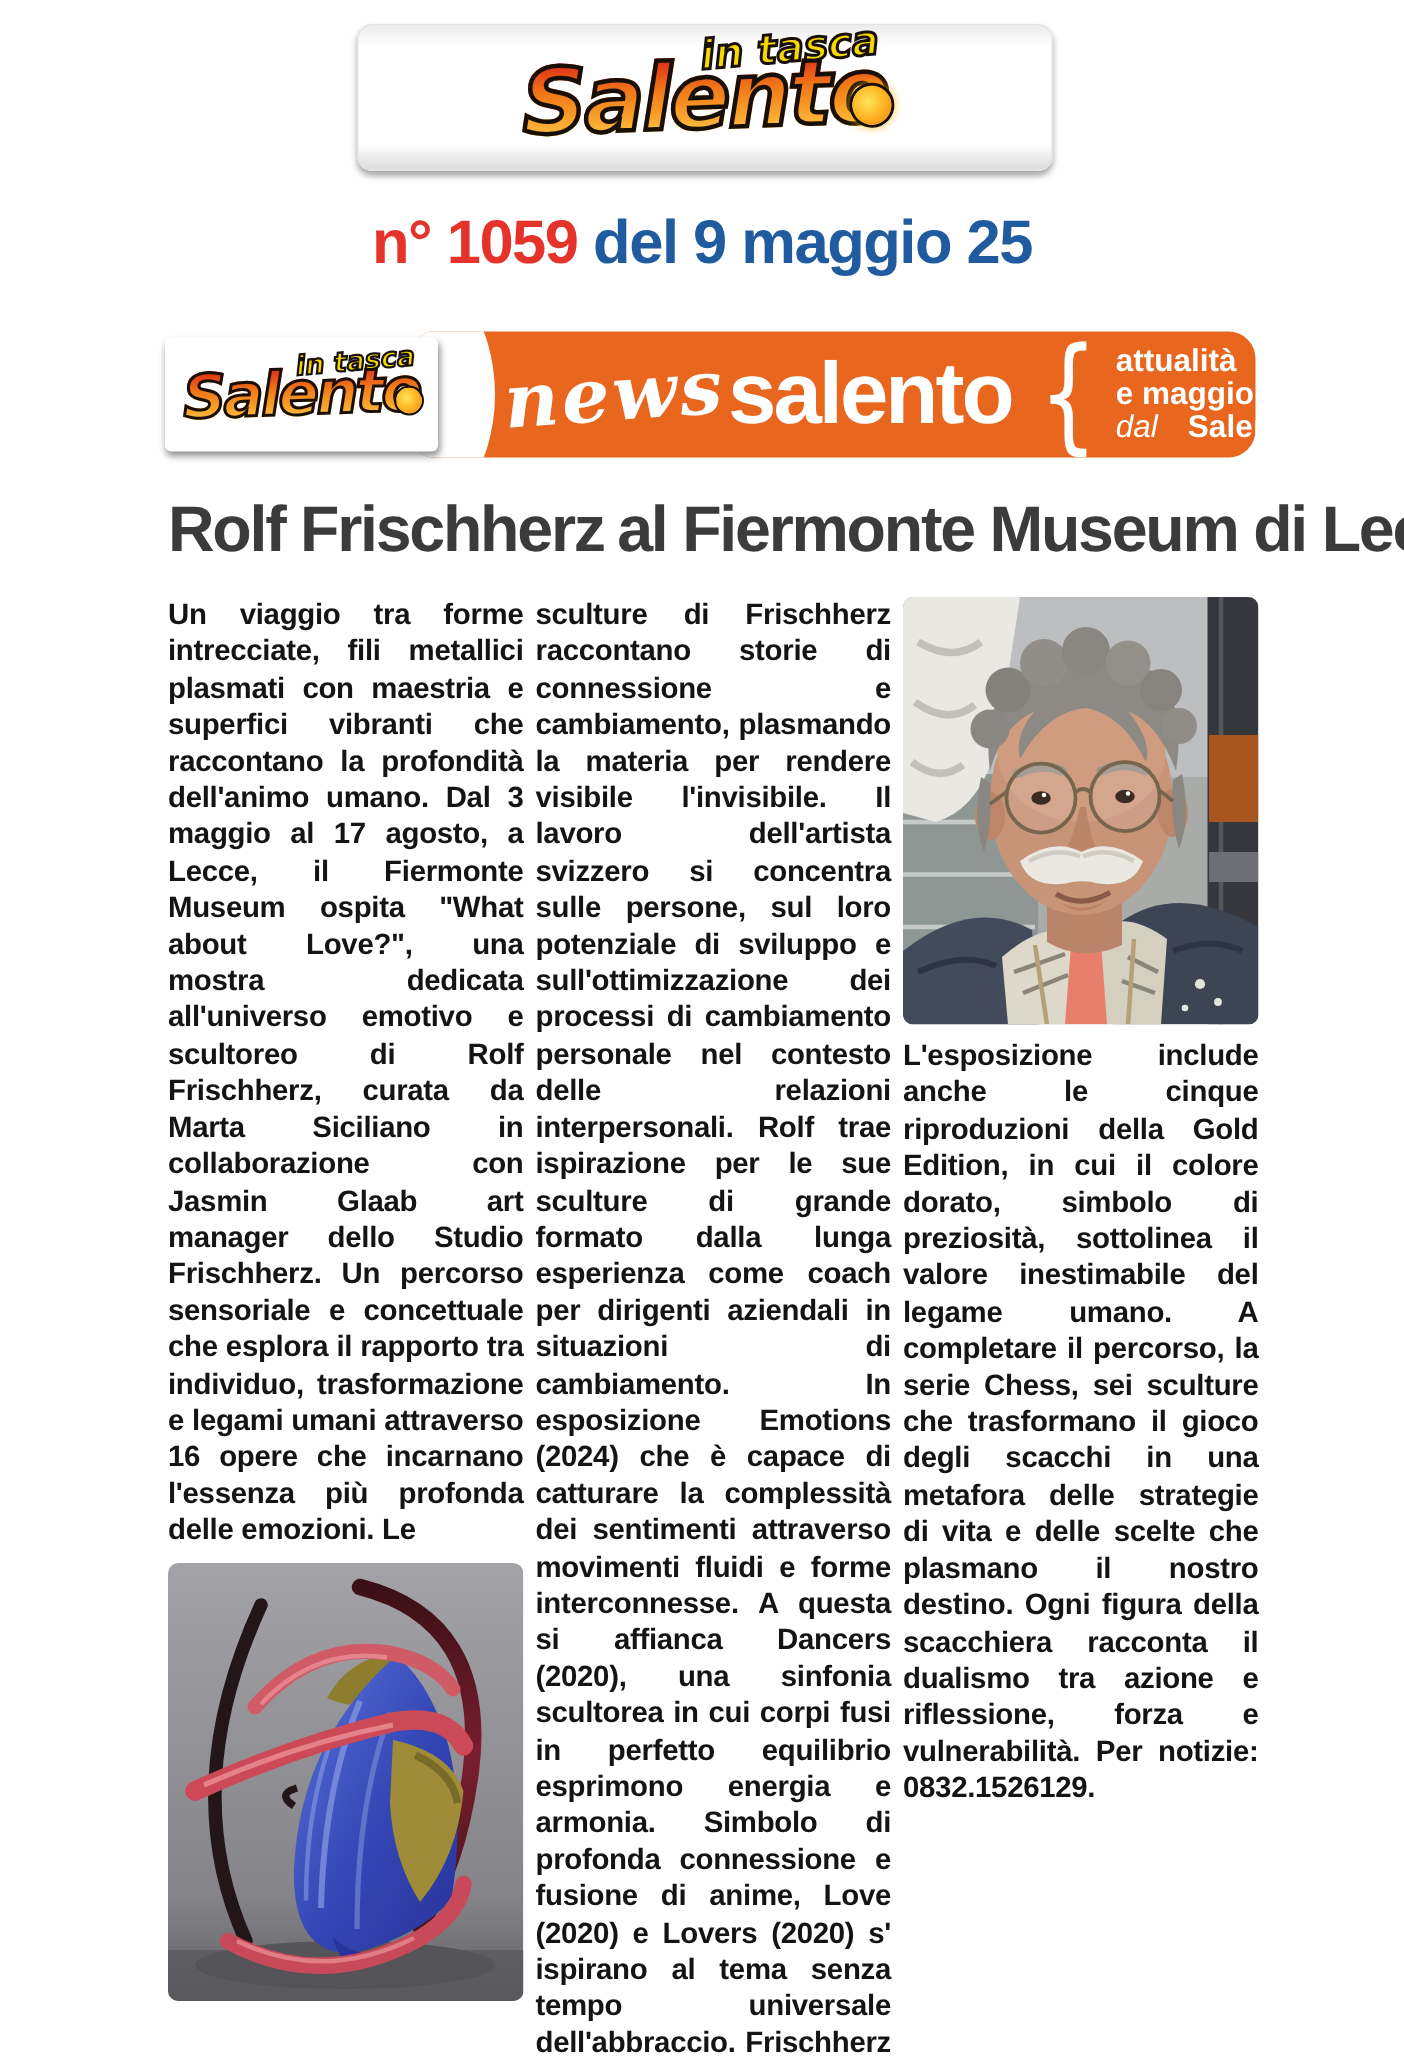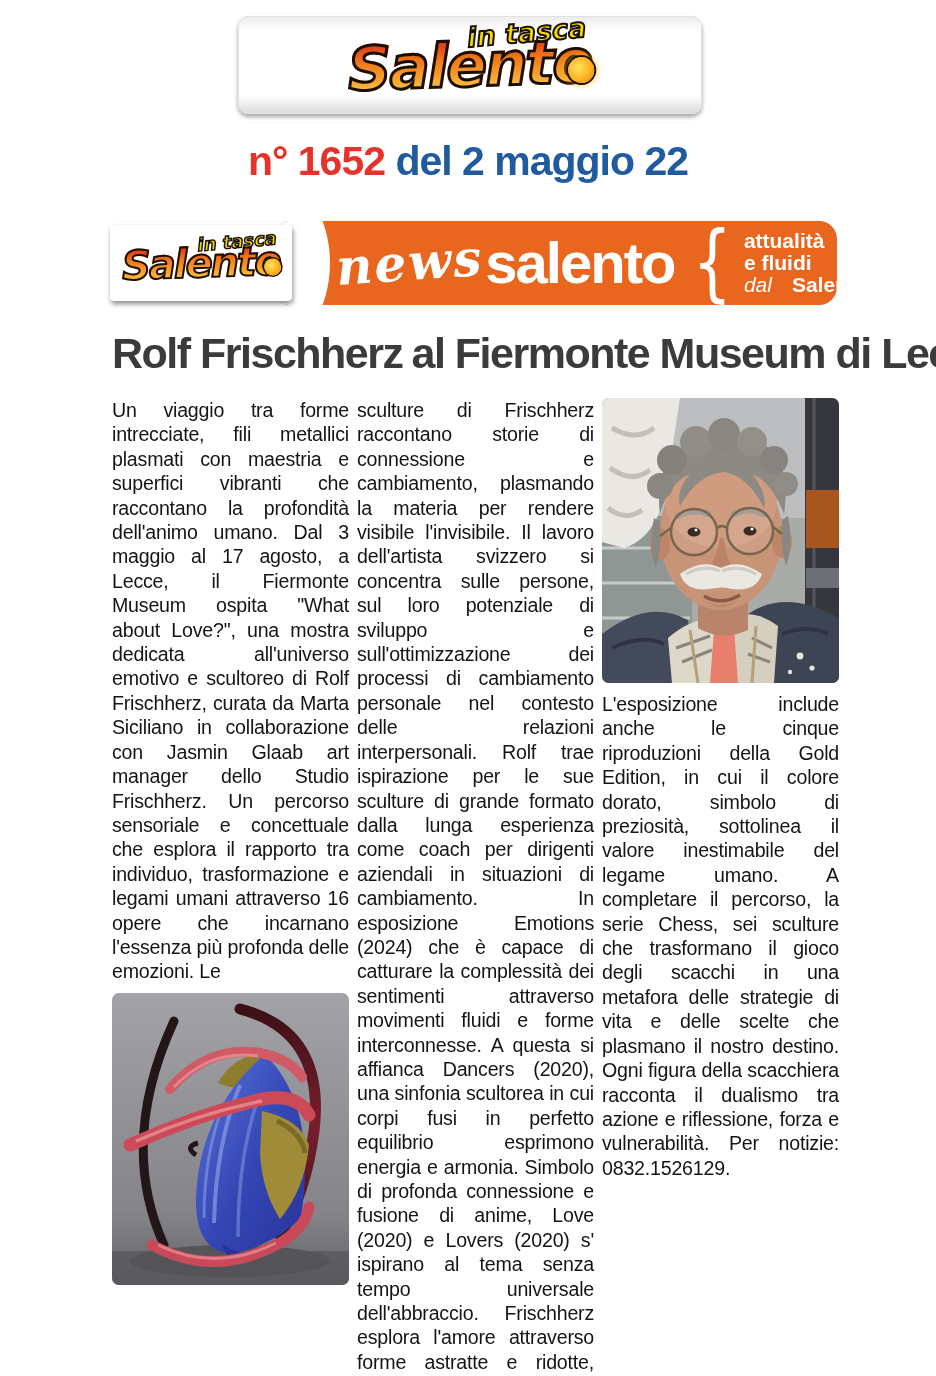--- a/index.html
+++ b/index.html
@@ -101,53 +101,53 @@
 
   
   .article{
     position:absolute;left:112px;top:398px;width:727px;
     display:grid;grid-template-columns:237px 237px 237px;column-gap:8px;
   }
   .col{
     font-size:19.6px;line-height:24.4px;text-align:justify;color:var(--body-black);
     letter-spacing:-0.2px;
   }
-  .col p{margin:0;}
+  .col p{margin:0;font-weight:bold;}
   .photo-frame{display:block;border-radius:7px;overflow:hidden;line-height:0;}
   .sculpture-frame{margin-top:9px;}
   .portrait-frame{margin-bottom:9px;}
 </style>
 </head>
 <body>
 
 <div class="masthead-box">
   <div class="logo logo-large">
     <span class="logo-sub">in tasca</span>
     <span class="logo-title">Salento</span>
     <span class="sun-icon"></span>
   </div>
 </div>
 
-<div class="issue-line"><span class="issue-number">n° 1652</span><span class="issue-rest"> del 2 maggio 22</span></div>
+<div class="issue-line"><span class="issue-number">n° 1059</span><span class="issue-rest"> del 9 maggio 25</span></div>
 
 <div class="news-banner">
   <div class="banner-logo-box">
     <div class="logo logo-small">
       <span class="logo-sub">in tasca</span>
       <span class="logo-title">Salento</span>
       <span class="sun-icon"></span>
     </div>
   </div>
   <div class="banner-orange">
     <span class="news-script">news</span>
     <span class="news-bold">salento</span>
     <span class="banner-brace">{</span>
     <div class="banner-tagline">
       <div>attualità</div>
-      <div>e fluidi</div>
+      <div>e maggio</div>
       <div><span class="dal">dal</span><span>Salento</span></div>
     </div>
   </div>
 </div>
 
 <h1 class="headline"><span class="hl-bold">Rolf Frischherz</span><span>al Fiermonte Museum di Lecce</span></h1>
 
 <div class="article">
 
   <div class="col">

